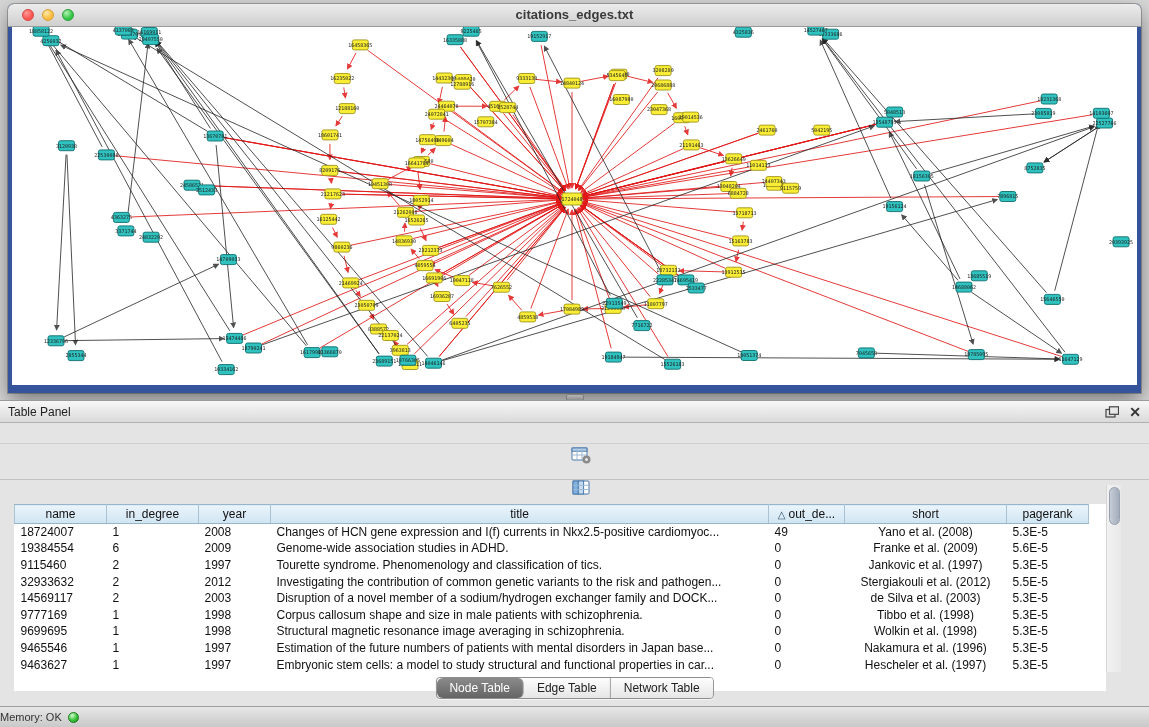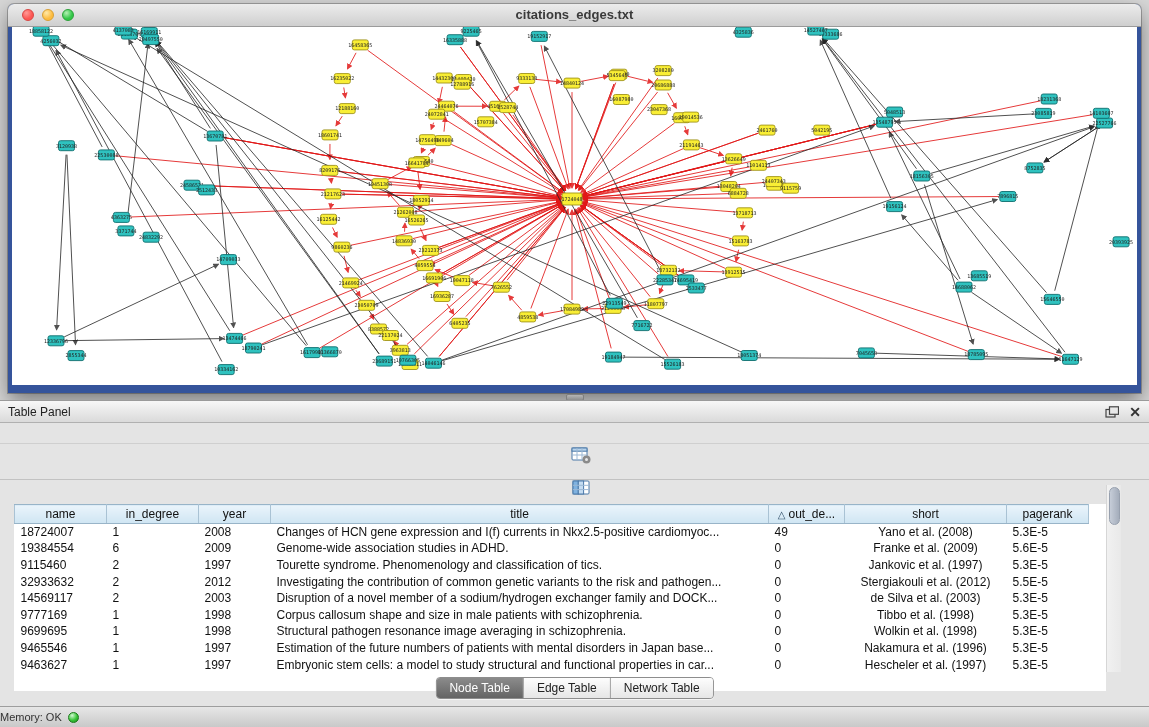--- a/index.html
+++ b/index.html
@@ -116,21 +116,21 @@
     position:absolute;top:276px;left:50%;transform:translateX(-50%);
     display:flex;border:1px solid #8d8d8d;border-radius:4px;overflow:hidden;
     box-shadow:0 1px 0 rgba(255,255,255,.6);
   }
   .tab{
     padding:2px 13px;font-size:12px;color:#222;
     background:linear-gradient(#fdfdfd,#e6e6e6);
     border-right:1px solid #9a9a9a;line-height:16px;
   }
   .tab:last-child{border-right:none;}
-  .tab.selected{background:linear-gradient(#8b8b8b,#646464);color:#fff;}
+  .tab.selected{background:linear-gradient(#8b8b8b,#646464);color:#fff;border-radius:6px;}
 
   
   .status-bar{
     position:absolute;left:0;top:706px;width:1149px;height:21px;box-sizing:border-box;
     background:linear-gradient(#e7e7e7,#c9c9c9);border-top:1px solid #9e9e9e;
     display:flex;align-items:center;gap:6px;padding-right:12px;
     font-size:11px;color:#333;
   }
   .mem-dot{
     width:11px;height:11px;border-radius:50%;
@@ -987,21 +987,21 @@
             <td class="c2">1998</td>
             <td class="c3">Corpus callosum shape and size in male patients with schizophrenia.</td>
             <td class="c4">0</td>
             <td class="c5">Tibbo et al. (1998)</td>
             <td class="c6">5.3E-5</td>
           </tr>
           <tr>
             <td class="c0">9699695</td>
             <td class="c1">1</td>
             <td class="c2">1998</td>
-            <td class="c3">Structural pathogen resonance image averaging in schizophrenia.</td>
+            <td class="c3">Structural magnetic resonance image averaging in schizophrenia.</td>
             <td class="c4">0</td>
             <td class="c5">Wolkin et al. (1998)</td>
             <td class="c6">5.3E-5</td>
           </tr>
           <tr>
             <td class="c0">9465546</td>
             <td class="c1">1</td>
             <td class="c2">1997</td>
             <td class="c3">Estimation of the future numbers of patients with mental disorders in Japan base...</td>
             <td class="c4">0</td>

